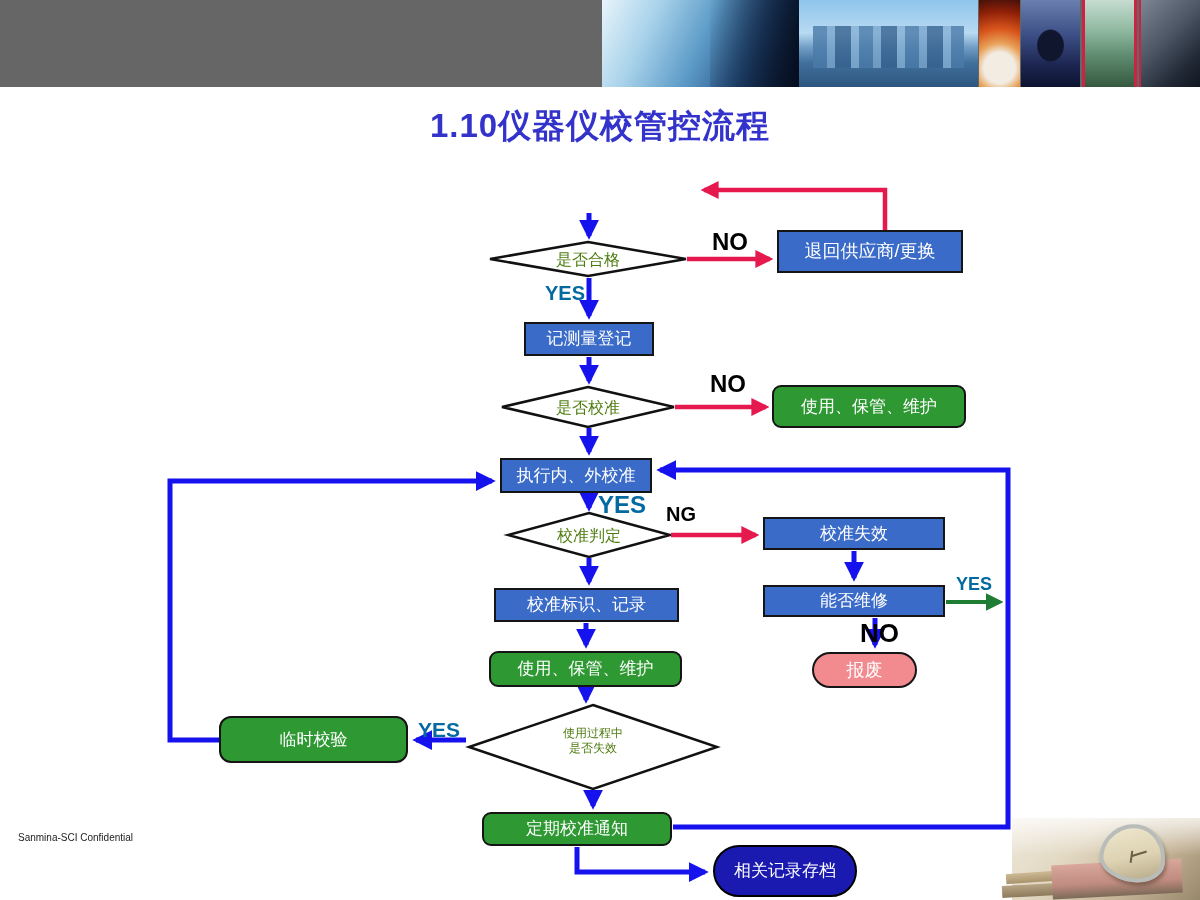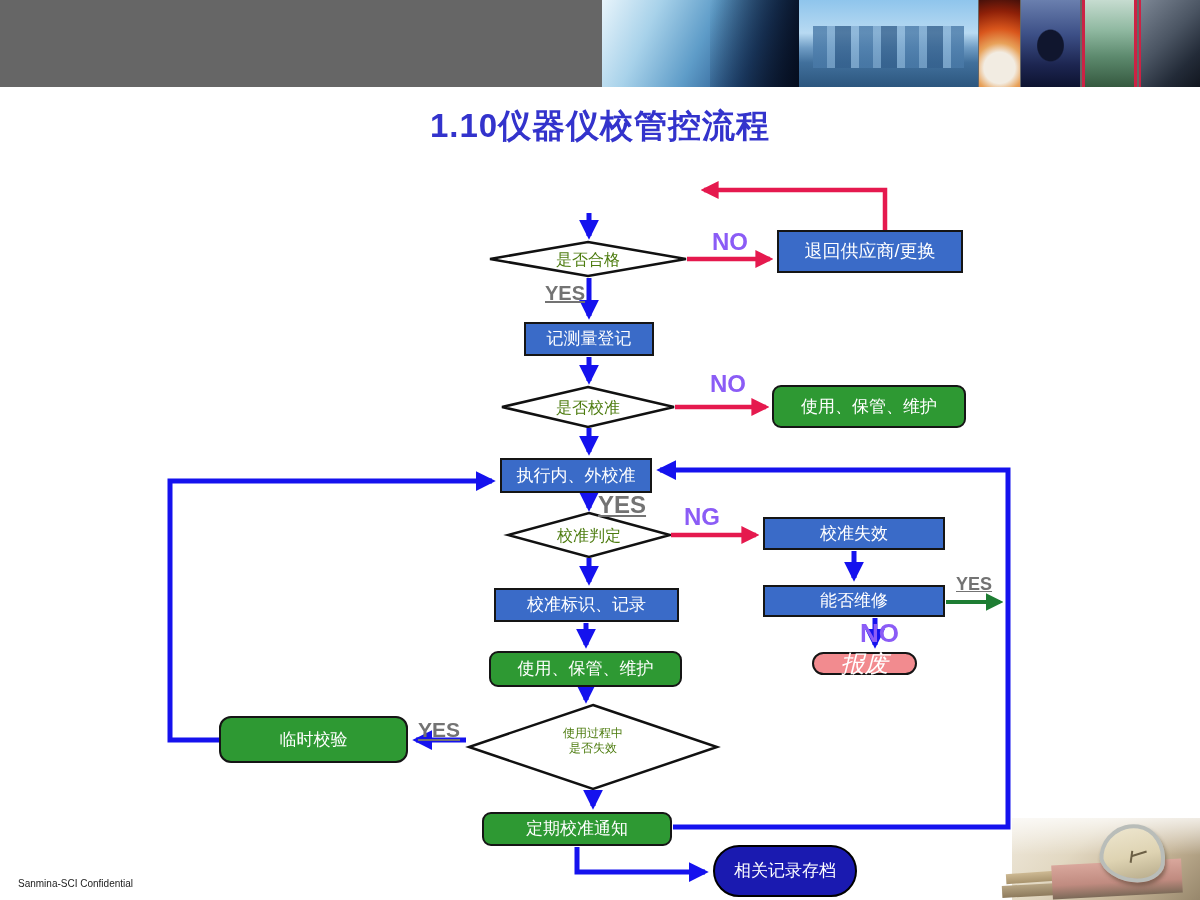--- a/index.html
+++ b/index.html
@@ -36,26 +36,26 @@
         font-size:17px;text-align:center;line-height:1.15;}
   .node.green{background:#2e9933;border-radius:9px;}
   .node.blue{background:#3a6bc8;text-align:right;}
   .node.navy{background:#1a1ab0;border-radius:26px;border-color:#000;}
   .node.pink{background:#f28b8f;border-radius:19px;}
   
   .dtext{position:absolute;color:#4d7c0f;font-size:16px;text-align:center;
          white-space:pre-line;line-height:1.25;}
   
   .elabel{position:absolute;font-weight:bold;}
-  .elabel.red{color:#8b5cf6;}
-  .elabel.green{color:#737373;text-decoration:underline;}
+  .elabel.red{color:#000000;}
+  .elabel.green{color:#0369a1;}
   
   .connectors{position:absolute;left:0;top:0;width:1200px;height:900px;pointer-events:none;}
   
-  .confidential{position:absolute;left:18px;top:878px;font-size:10px;color:#222;}
+  .confidential{position:absolute;left:18px;top:832px;font-size:10px;color:#222;}
   
   .photo-corner{position:absolute;left:1012px;top:818px;width:188px;height:82px;
     background:linear-gradient(135deg,#efe9dc 0%,#e2d8c2 35%,#c3b294 70%,#97876c 100%);}
   .photo-corner .glow{position:absolute;left:0;top:0;width:100%;height:45%;
     background:linear-gradient(180deg,rgba(255,255,255,.75),rgba(255,255,255,0));}
   .photo-corner .book1{position:absolute;left:-6px;top:52px;width:120px;height:10px;transform:rotate(-4deg);
     background:linear-gradient(180deg,#cdb993,#a8936d);}
   .photo-corner .book2{position:absolute;left:-10px;top:64px;width:150px;height:12px;transform:rotate(-3deg);
     background:linear-gradient(180deg,#b7a584,#8d7a5c);}
   .photo-corner .book3{position:absolute;left:40px;top:44px;width:130px;height:34px;transform:rotate(-3deg);
@@ -132,38 +132,38 @@
 
     <line x1="946" y1="602" x2="1000" y2="602" stroke="#1e7d33" stroke-width="4" fill="none" marker-end="url(#ag)"></line>
   </svg>
 
   <div class="node blue" style="left:777px;top:230px;width:186px;height:43px;font-size:18px;">退回供应商/更换</div>
   <div class="node blue" style="left:524px;top:322px;width:130px;height:34px;">记测量登记</div>
   <div class="node green" style="left:772px;top:385px;width:194px;height:43px;">使用、保管、维护</div>
   <div class="node blue" style="left:500px;top:458px;width:152px;height:35px;">执行内、外校准</div>
   <div class="node blue" style="left:763px;top:585px;width:182px;height:32px;">能否维修</div>
   <div class="node blue" style="left:763px;top:517px;width:182px;height:33px;">校准失效</div>
-  <div class="node pink" style="left:812px;top:652px;width:105px;height:23px;font-size:24px;font-style:italic;">报废</div>
+  <div class="node pink" style="left:812px;top:652px;width:105px;height:36px;font-size:18px;">报废</div>
   <div class="node blue" style="left:494px;top:588px;width:185px;height:34px;">校准标识、记录</div>
   <div class="node green" style="left:489px;top:651px;width:193px;height:36px;">使用、保管、维护</div>
   <div class="node green" style="left:219px;top:716px;width:189px;height:47px;border-radius:12px;">临时校验</div>
   <div class="node green" style="left:482px;top:812px;width:190px;height:34px;">定期校准通知</div>
   <div class="node navy" style="left:713px;top:845px;width:144px;height:52px;">相关记录存档</div>
 
   <div class="dtext" style="left:538px;top:250px;width:100px;">是否合格</div>
   <div class="dtext" style="left:538px;top:398px;width:100px;">是否校准</div>
   <div class="dtext" style="left:539px;top:526px;width:100px;">校准判定</div>
   <div class="dtext" style="left:523px;top:726px;width:140px;font-size:12px;">使用过程中
 是否失效</div>
 
   <div class="elabel red" style="left:712px;top:228px;font-size:24px;">NO</div>
   <div class="elabel green" style="left:545px;top:282px;font-size:20px;">YES</div>
   <div class="elabel red" style="left:710px;top:370px;font-size:24px;">NO</div>
   <div class="elabel green" style="left:598px;top:491px;font-size:24px;">YES</div>
-  <div class="elabel red" style="left:684px;top:503px;font-size:24px;">NG</div>
+  <div class="elabel red" style="left:666px;top:503px;font-size:20px;">NG</div>
   <div class="elabel green" style="left:956px;top:574px;font-size:18px;">YES</div>
   <div class="elabel red" style="left:860px;top:618px;font-size:26px;">NO</div>
   <div class="elabel green" style="left:418px;top:718px;font-size:21px;">YES</div>
 
   <div class="confidential">Sanmina-SCI Confidential</div>
   <div class="photo-corner">
     <div class="glow"></div>
     <div class="book1"></div>
     <div class="book2"></div>
     <div class="book3"></div>

